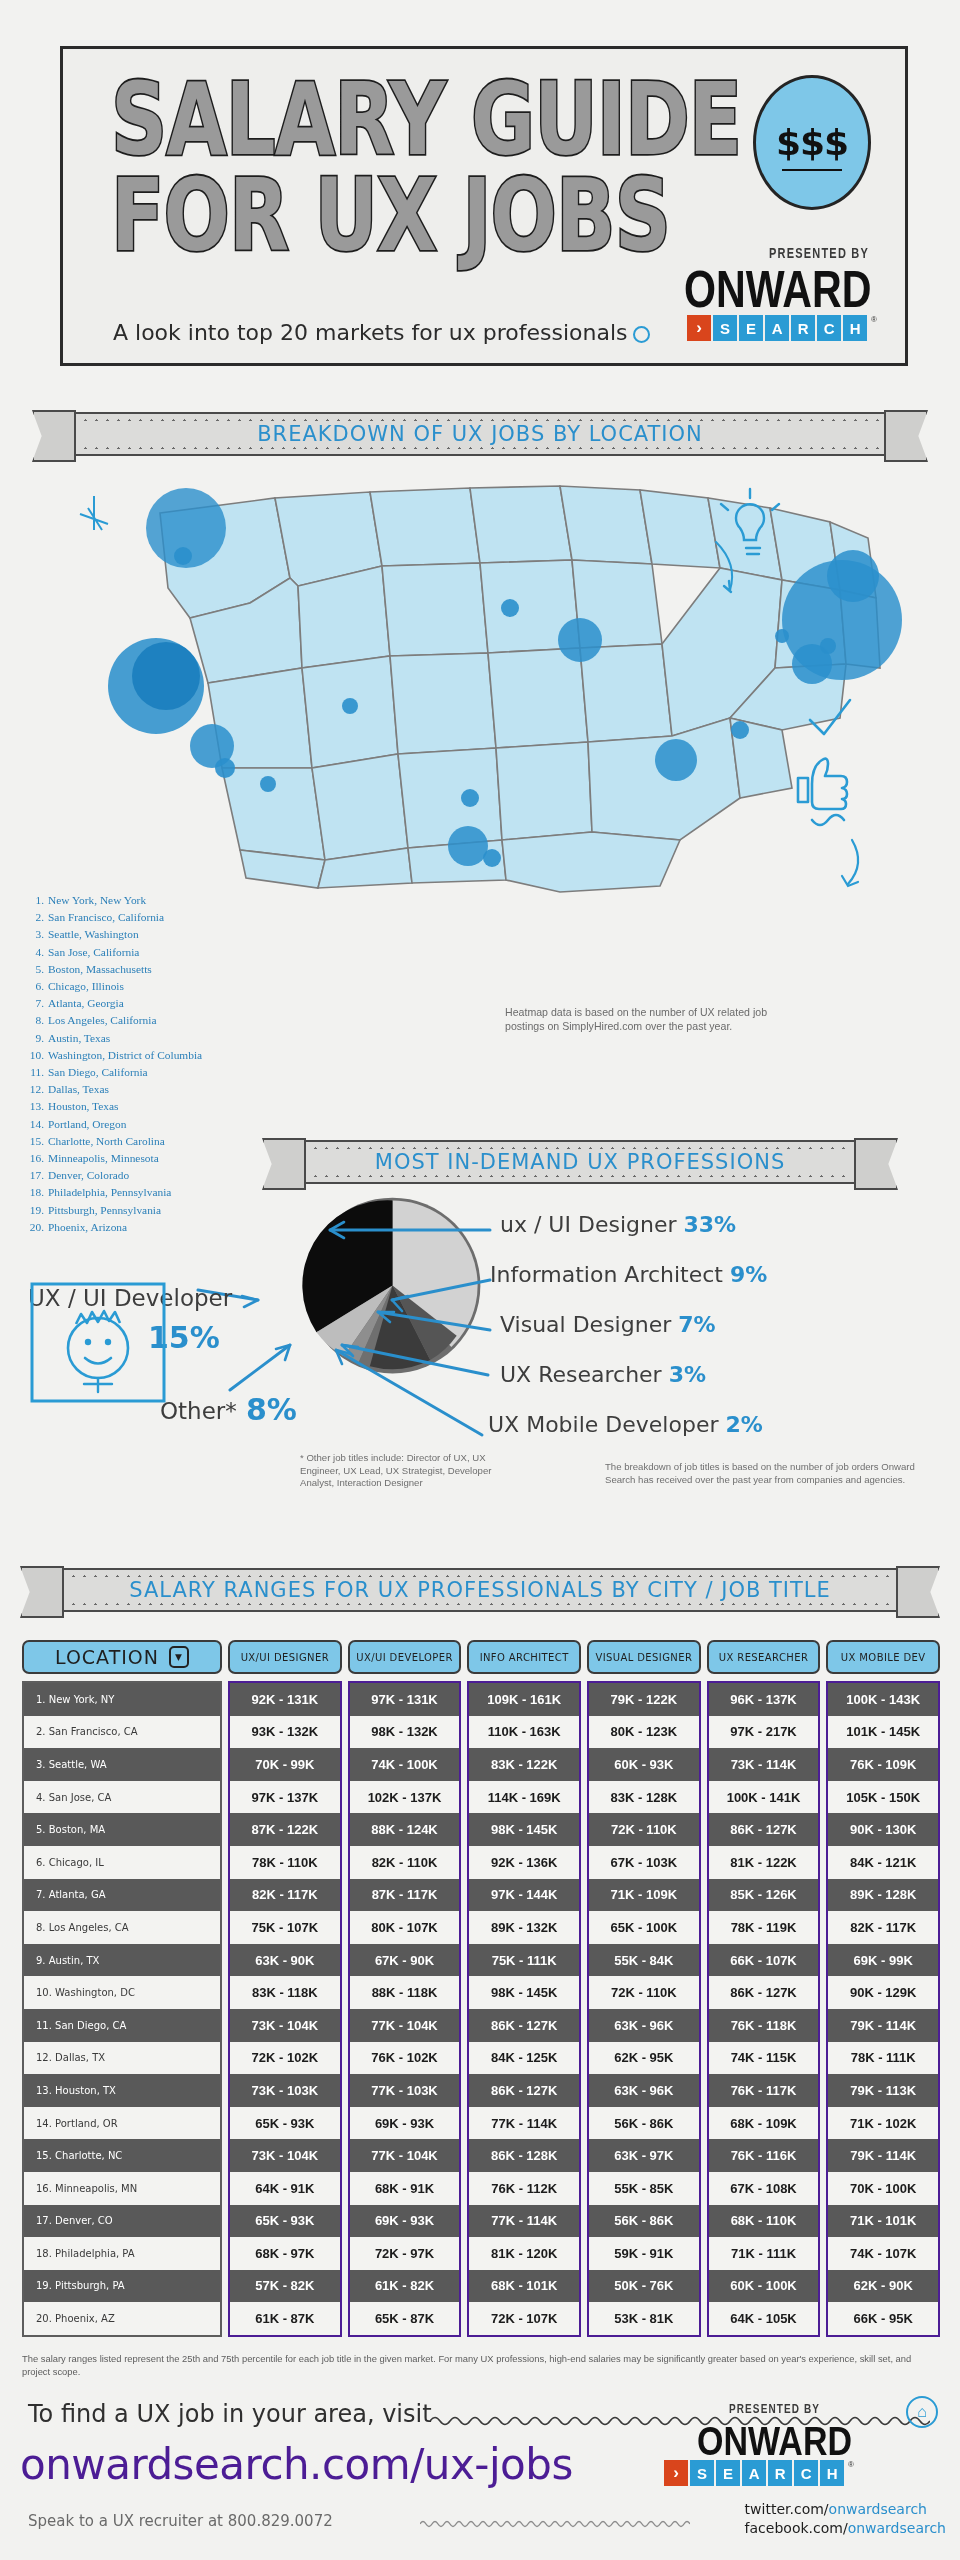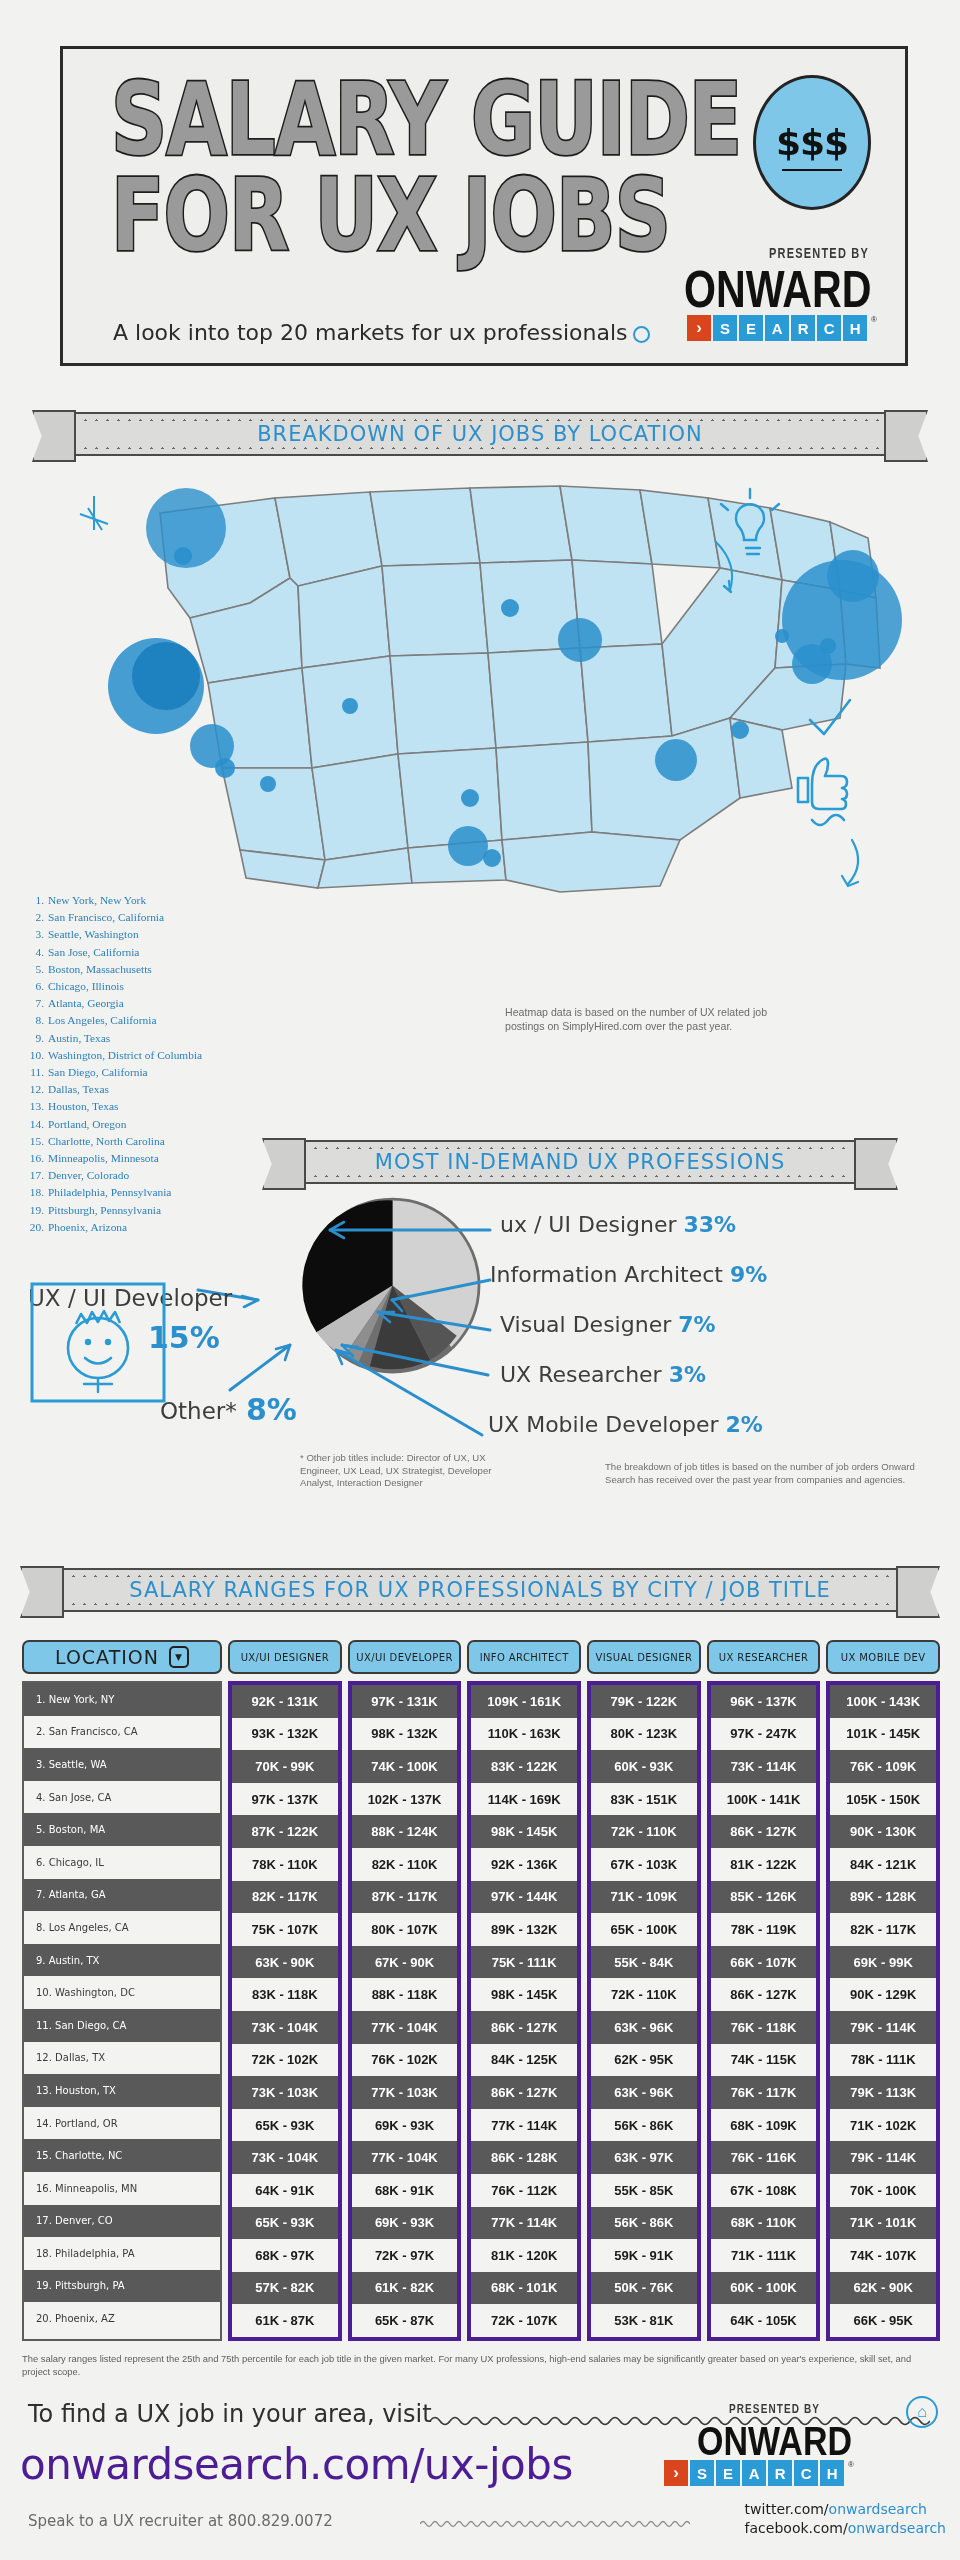--- a/index.html
+++ b/index.html
@@ -140,21 +140,21 @@
     font-family: "DejaVu Sans", sans-serif; color: #1f1f1f;
   }
   .th-loc { width: 200px; font-size: 19px; letter-spacing: 1px; gap: 10px; }
   .th-col { flex: 1; font-size: 10px; letter-spacing: 0.4px; }
   .caret-box {
     width: 20px; height: 22px; border: 2px solid #222; border-radius: 5px;
     display:flex;align-items:center;justify-content:center;font-size:9px;
   }
   .tbody { display: flex; gap: 6px; }
   .col-loc { width: 200px; border: 2px solid #5d5d5d; }
-  .col { flex: 1; border: 4px solid #4c1d95; }
+  .col { flex: 1; border: 2px solid #4c1d95; }
   .cell {
     height: 32.6px; display:flex; align-items:center; justify-content:center;
     font-family: "Liberation Sans", sans-serif; font-weight: bold; font-size: 13px;
   }
   .cell.dark { background: #595959; color: #ffffff; }
   .cell.light { background: #f3f3f1; color: #1c1c1c; }
   .cell-loc {
     height: 32.6px; display:flex; align-items:center; padding-left: 12px;
     font-family: "DejaVu Sans", sans-serif; font-size: 10px;
   }
@@ -524,41 +524,41 @@
           <div class="cell light">76K - 112K</div>
           <div class="cell dark">77K - 114K</div>
           <div class="cell light">81K - 120K</div>
           <div class="cell dark">68K - 101K</div>
           <div class="cell light">72K - 107K</div>
         </div>
       <div class="col" id="col-3">
           <div class="cell dark">79K - 122K</div>
           <div class="cell light">80K - 123K</div>
           <div class="cell dark">60K - 93K</div>
-          <div class="cell light">83K - 151K</div>
+          <div class="cell light">83K - 128K</div>
           <div class="cell dark">72K - 110K</div>
           <div class="cell light">67K - 103K</div>
           <div class="cell dark">71K - 109K</div>
           <div class="cell light">65K - 100K</div>
           <div class="cell dark">55K - 84K</div>
           <div class="cell light">72K - 110K</div>
           <div class="cell dark">63K - 96K</div>
           <div class="cell light">62K - 95K</div>
           <div class="cell dark">63K - 96K</div>
           <div class="cell light">56K - 86K</div>
           <div class="cell dark">63K - 97K</div>
           <div class="cell light">55K - 85K</div>
           <div class="cell dark">56K - 86K</div>
           <div class="cell light">59K - 91K</div>
           <div class="cell dark">50K - 76K</div>
           <div class="cell light">53K - 81K</div>
         </div>
       <div class="col" id="col-4">
           <div class="cell dark">96K - 137K</div>
-          <div class="cell light">97K - 247K</div>
+          <div class="cell light">97K - 217K</div>
           <div class="cell dark">73K - 114K</div>
           <div class="cell light">100K - 141K</div>
           <div class="cell dark">86K - 127K</div>
           <div class="cell light">81K - 122K</div>
           <div class="cell dark">85K - 126K</div>
           <div class="cell light">78K - 119K</div>
           <div class="cell dark">66K - 107K</div>
           <div class="cell light">86K - 127K</div>
           <div class="cell dark">76K - 118K</div>
           <div class="cell light">74K - 115K</div>

